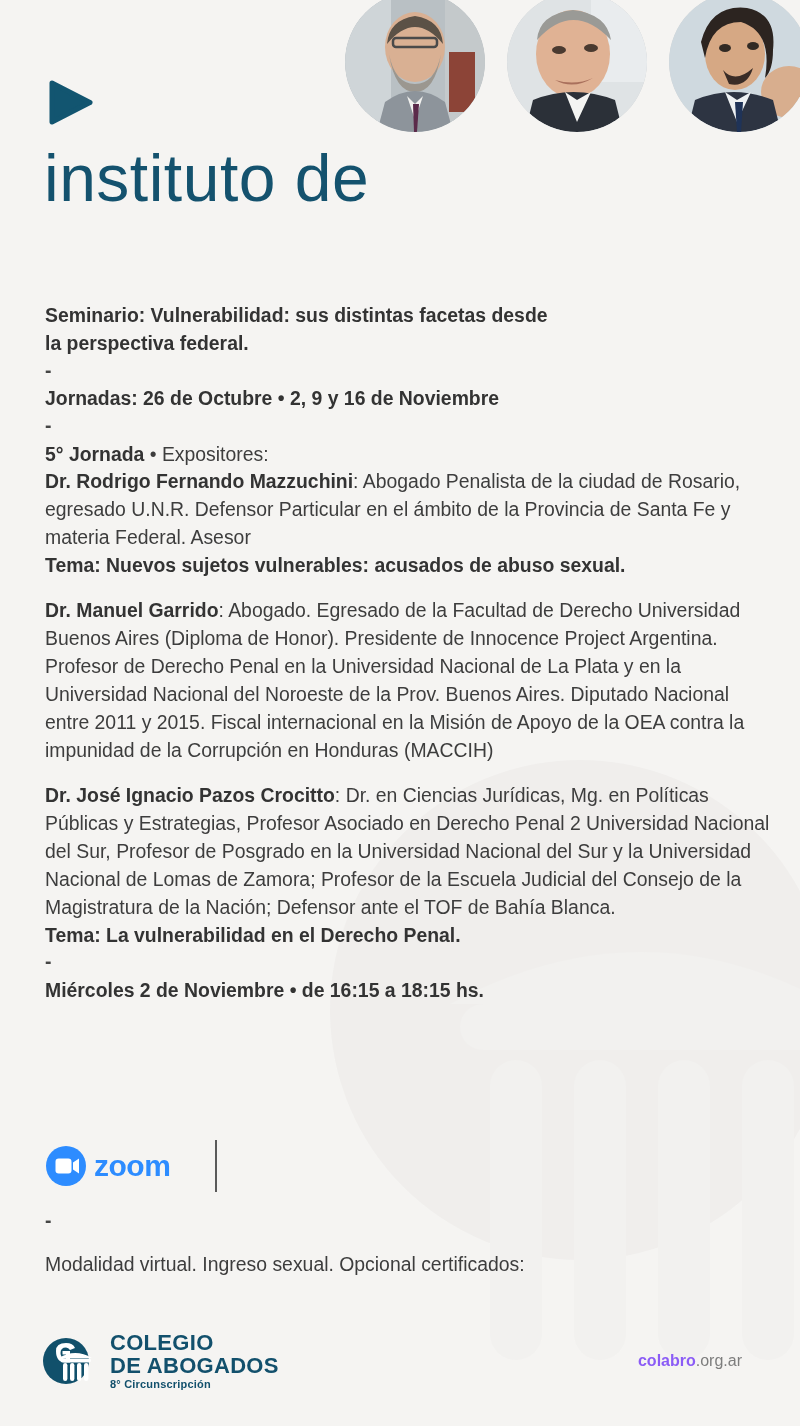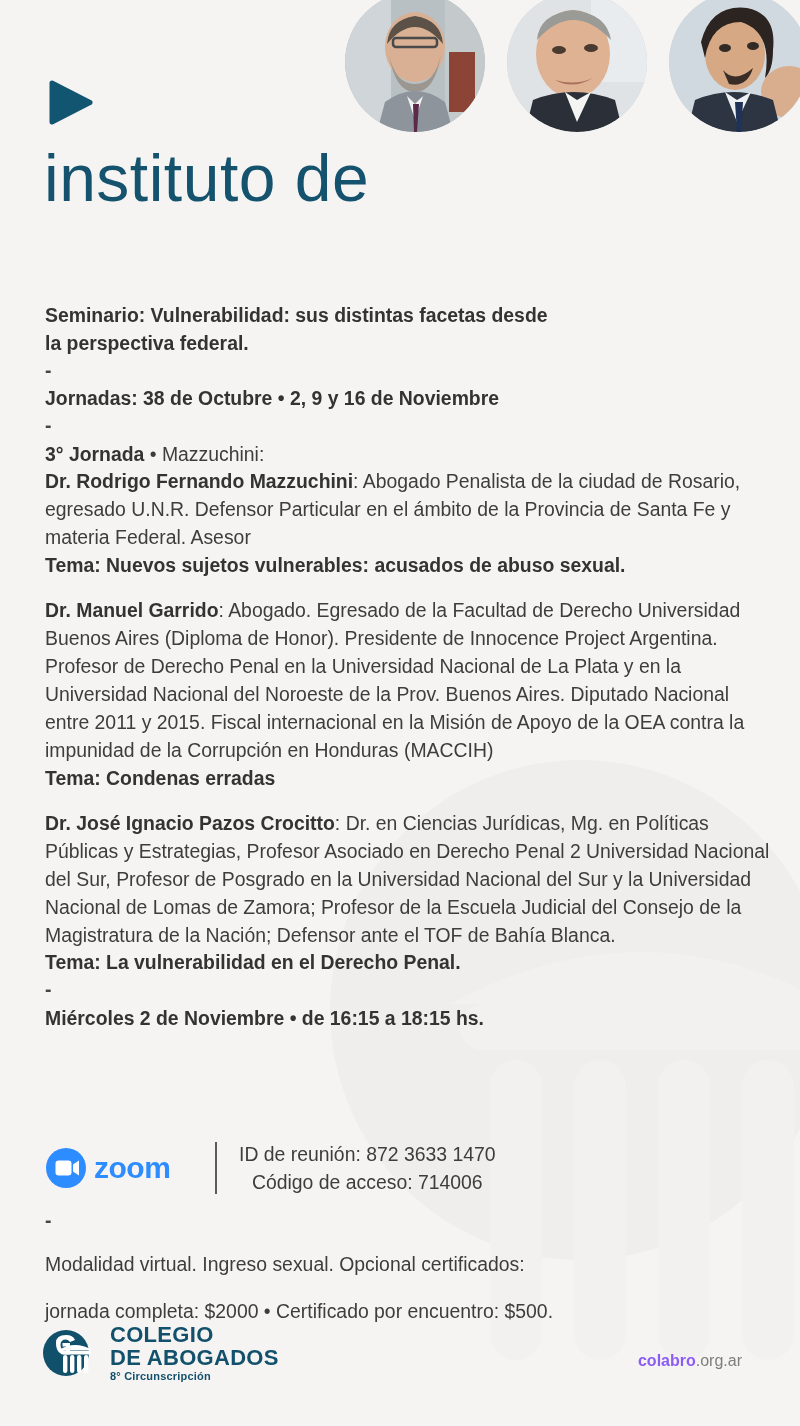--- a/index.html
+++ b/index.html
@@ -118,21 +118,21 @@
   }
 
   
   .footer{
     position:absolute;
     left:0;bottom:0;
     width:800px;height:110px;
   }
   .brand{
     position:absolute;
-    left:42px;top:8px;
+    left:42px;top:16px;
     display:flex;align-items:center;gap:12px;
   }
   .brand-mark{width:56px;height:56px;}
   .brand-text{line-height:1;}
   .brand-text .l1,.brand-text .l2{
     display:block;
     font-size:22px;
     font-weight:700;
     letter-spacing:.3px;
     color:#12506c;
@@ -250,42 +250,39 @@
 
   <div class="content">
 
     <p>
       <span class="b">Seminario:</span><span class="b"> Vulnerabilidad: sus distintas facetas desde</span>
     </p>
     <p class="b">la perspectiva federal.</p>
     <span class="dash">-</span>
 
     <p>
-      <span class="b">Jornadas:</span><span class="b"> 38 de Octubre • 2, 9 y 16 de Noviembre</span>
+      <span class="b">Jornadas:</span><span class="b"> 26 de Octubre • 2, 9 y 16 de Noviembre</span>
     </p>
     <span class="dash">-</span>
 
     <p>
-      <span class="b">3° Jornada</span><span> • Mazzuchini:</span>
+      <span class="b">5° Jornada</span><span> • Expositores:</span>
     </p>
 
     <p>
       <span class="b">Dr. Rodrigo Fernando Mazzuchini</span><span>: Abogado Penalista de la ciudad de Rosario, egresado U.N.R. Defensor Particular en el ámbito de la Provincia de Santa Fe y materia Federal. Asesor</span>
     </p>
     <p>
       <span class="b">Tema:</span><span class="b"> Nuevos sujetos vulnerables: acusados de abuso sexual.</span>
     </p>
 
     <div class="gap"></div>
 
     <p>
       <span class="b">Dr. Manuel Garrido</span><span>: Abogado. Egresado de la Facultad de Derecho Universidad Buenos Aires (Diploma de Honor). Presidente de Innocence Project Argentina. Profesor de Derecho Penal en la Universidad Nacional de La Plata y en la Universidad Nacional del Noroeste de la Prov. Buenos Aires. Diputado Nacional entre 2011 y 2015. Fiscal internacional en la Misión de Apoyo de la OEA contra la impunidad de la Corrupción en Honduras (MACCIH)</span>
-    </p>
-    <p>
-      <span class="b">Tema:</span><span class="b"> Condenas erradas</span>
     </p>
 
     <div class="gap"></div>
 
     <p>
       <span class="b">Dr. José Ignacio Pazos Crocitto</span><span>: Dr. en Ciencias Jurídicas, Mg. en Políticas Públicas y Estrategias, Profesor Asociado en Derecho Penal 2 Universidad Nacional del Sur, Profesor de Posgrado en la Universidad Nacional del Sur y la Universidad Nacional de Lomas de Zamora; Profesor de la Escuela Judicial del Consejo de la Magistratura de la Nación; Defensor ante el TOF de Bahía Blanca.</span>
     </p>
     <p>
       <span class="b">Tema:</span><span class="b"> La vulnerabilidad en el Derecho Penal.</span>
     </p>
@@ -299,30 +296,25 @@
       <svg width="166" height="44" viewBox="0 0 166 44" aria-hidden="true">
         <circle cx="21" cy="22" r="20" fill="#2D8CFF"></circle>
         <rect x="10.5" y="14.5" width="16" height="15" rx="3.2" fill="#ffffff"></rect>
         <path d="M28 18.5 L34 14.5 L34 29.5 L28 25.5 Z" fill="#ffffff"></path>
         <g fill="#2D8CFF" font-family="Liberation Sans, sans-serif" font-size="30" font-weight="700">
           <text x="49" y="32" letter-spacing="-0.5">zoom</text>
         </g>
       </svg>
     </div>
     <div class="zoom-divider"></div>
-    <div class="zoom-details">
-      <div>ID de reunión: 872 3633 1470</div>
-      <div>Código de acceso: 714006</div>
-    </div>
   </div>
 
   <div class="tail">
     <span class="dash">-</span>
     <p>Modalidad virtual. Ingreso sexual. Opcional certificados:</p>
-    <p>jornada completa: $2000 • Certificado por encuentro: $500.</p>
   </div>
 
   <div class="footer">
     <div class="brand">
       <svg class="brand-mark" viewBox="0 0 56 56">
         <circle cx="24" cy="28" r="23" fill="#11506b"></circle>
         <g fill="#ffffff">
           <path d="M14 18 Q14 10 24 10 Q31 10 33 15 L28 17 Q26.5 14.5 24 14.5 Q18.5 14.5 18.5 20 Q18.5 25.5 24 25.5 L24 21.5 L20.5 21.5 L20.5 18 L28 18 L28 29.5 L24 29.5 Q14 29.5 14 18Z"></path>
         </g>
         <g fill="#ffffff">

